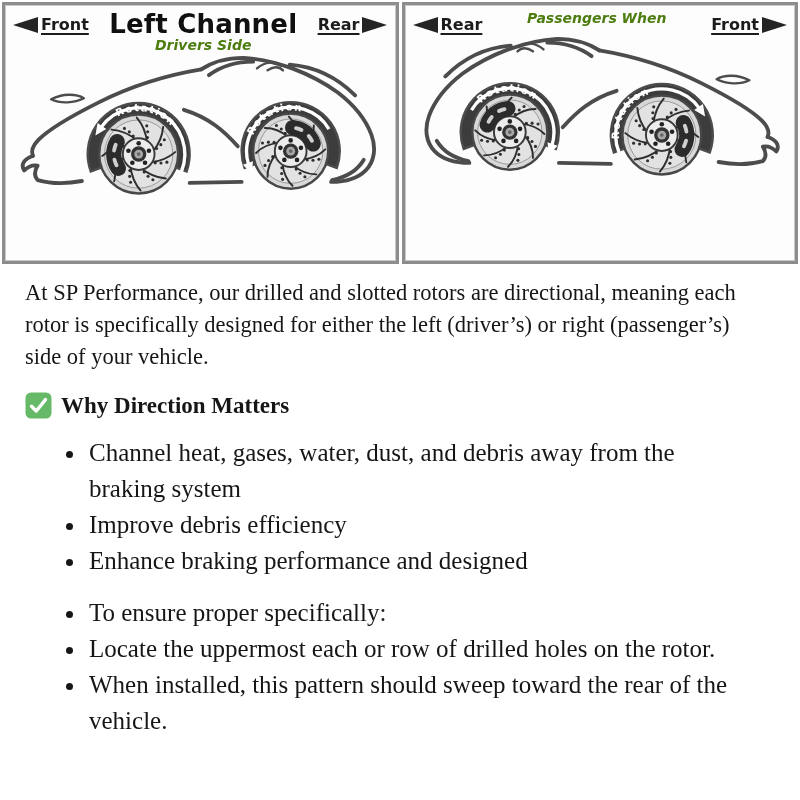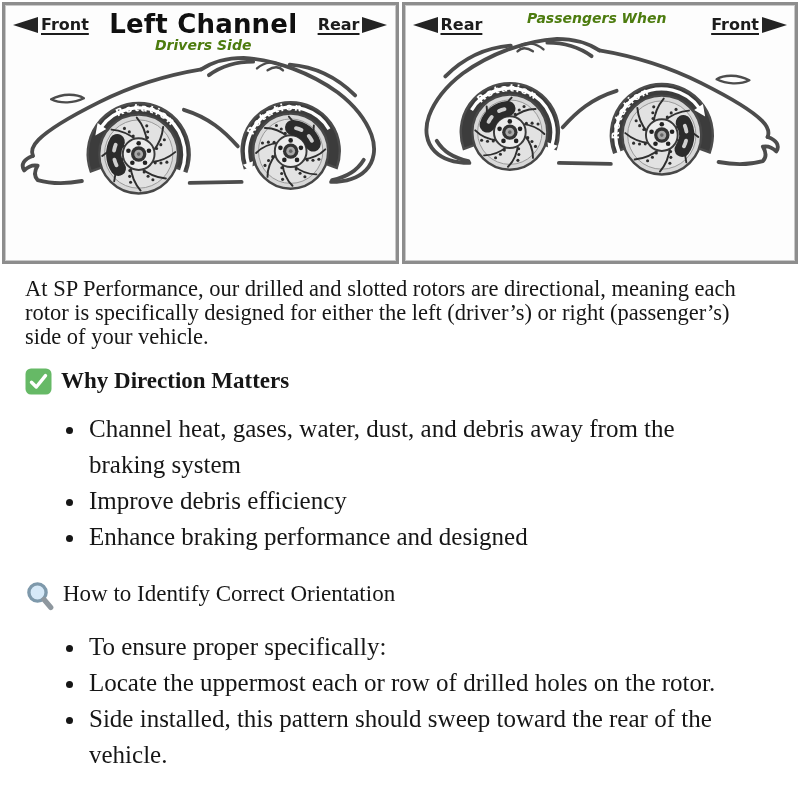--- a/index.html
+++ b/index.html
@@ -16,22 +16,22 @@
   .tri{width:0;height:0;border-top:8px solid transparent;border-bottom:8px solid transparent;display:inline-block;}
   .tri-left{border-right:25px solid #242424;}
   .tri-right{border-left:25px solid #242424;}
   .title-block{text-align:center;line-height:1.04;}
   .panel-title{font-size:26px;font-weight:700;color:#101010;letter-spacing:.2px;}
   .panel-subtitle{font-size:14px;font-weight:700;font-style:italic;color:#4d7c0f;}
   svg.car{display:block;width:100%;height:152px;margin-top:1px;}
 
   
   .content{width:718px;margin:0 0 0 25px;}
-  .intro{font-size:22.5px;line-height:24px;margin:13px 0 0 0;}
-  h2{margin:0;font-size:23px;font-weight:700;display:flex;}
+  .intro{font-size:22.5px;line-height:32px;margin:13px 0 0 0;}
+  h2{margin:0;font-size:23px;font-weight:700;display:flex;align-items:center;}
   .h-check{margin-top:19px;gap:9px;}
   .h-search{margin-top:26px;gap:8px;font-weight:400;}
   .emoji{display:inline-block;line-height:0;}
   .emoji svg{display:block;}
   .lead{font-size:22.5px;line-height:36px;margin:25px 0 0 0;}
   ul{margin:16px 0 0 0;padding:0 0 0 62px;font-size:25px;line-height:36px;}
   li{padding-left:2px;}
 </style>
 </head>
 <body>
@@ -319,29 +319,20 @@
     <span>Why Direction Matters</span>
   </h2>
 
 
   <ul>
     <li>Channel heat, gases, water, dust, and debris away from the braking system</li>
     <li>Improve debris efficiency</li>
     <li>Enhance braking performance and designed</li>
   </ul>
 
-  <h2 class="h-search">
-    <span class="emoji">
-      <svg width="30" height="32" viewBox="0 0 30 32">
-        <circle cx="12.5" cy="11.5" r="8.6" fill="#d6e9f8" stroke="#7e99ab" stroke-width="3.4"></circle>
-        <line x1="19" y1="18.5" x2="25.8" y2="26.5" stroke="#8e979e" stroke-width="5.2" stroke-linecap="round"></line>
-      </svg>
-    </span>
-    <span>How to Identify Correct Orientation</span>
-  </h2>
 
   <ul>
     <li>To ensure proper specifically:</li>
     <li>Locate the uppermost each or row of drilled holes on the rotor.</li>
-    <li>Side installed, this pattern should sweep toward the rear of the vehicle.</li>
+    <li>When installed, this pattern should sweep toward the rear of the vehicle.</li>
   </ul>
 
 </div>
 
 </body></html>

